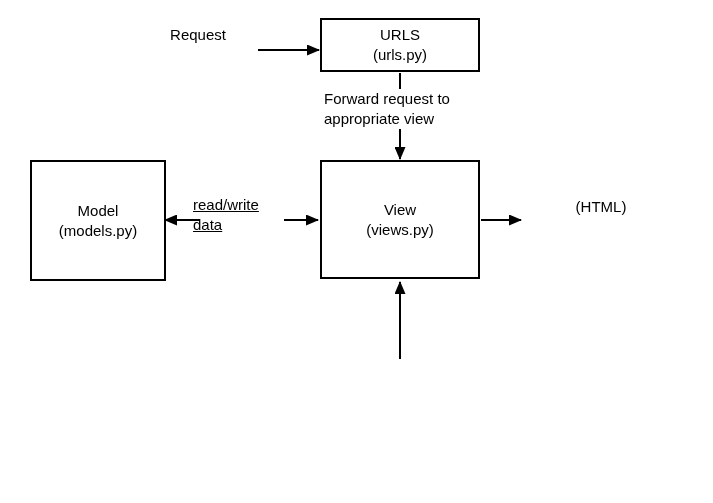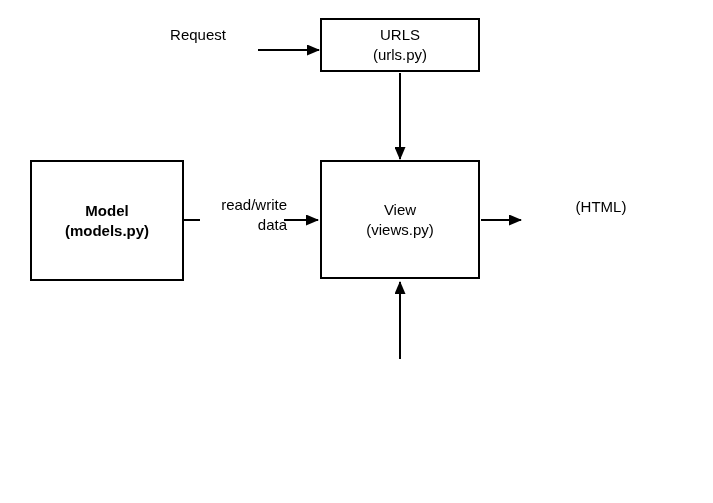--- a/index.html
+++ b/index.html
@@ -31,41 +31,42 @@
     background: #ffffff;
     display: flex;
     flex-direction: column;
     align-items: center;
     justify-content: center;
     text-align: center;
     z-index: 2;
   }
   .box span { display: block; }
   .box-urls     { left: 320px; top: 18px;  width: 160px; height: 54px;  }
-  .box-model    { left: 30px;  top: 160px; width: 154px; height: 121px; font-weight: bold; }
+  .box-model    { left: 30px;  top: 160px; width: 136px; height: 121px; }
   .box-view     { left: 320px; top: 160px; width: 160px; height: 119px; }
   .box-template { left: 320px; top: 360px; width: 160px; height: 120px; }
   .label {
     position: absolute;
     z-index: 2;
   }
   .label span { display: block; }
   .label-http-request {
     left: 150px; top: 25px; width: 96px;
     text-align: center;
   }
   .label-forward {
     left: 322px; top: 89px;
     text-align: left;
     background: #ffffff;
     padding: 0 2px;
   }
   .label-read-write {
     left: 193px; top: 195px; width: 94px;
-    text-align: right;
+    text-align: left;
+    text-decoration: underline;
   }
   .label-http-response {
     left: 528px; top: 197px; width: 146px;
     text-align: center;
   }
 </style>
 </head>
 <body>
 
 <div class="diagram">
@@ -93,20 +94,24 @@
     </g>
     <g>
       <line x1="400" y1="359" x2="400" y2="282" stroke="#000000" stroke-width="2" marker-end="url(#arrowhead)"></line>
     </g>
   </svg>
 
   <div class="label label-http-request">
     <span>Request</span>
   </div>
 
+  <div class="label label-forward">
+    <span>Forward request to</span>
+    <span>appropriate view</span>
+  </div>
 
   <div class="label label-read-write">
     <span>read/write</span>
     <span>data</span>
   </div>
 
   <div class="label label-http-response">
     <span>(HTML)</span>
   </div>
 

